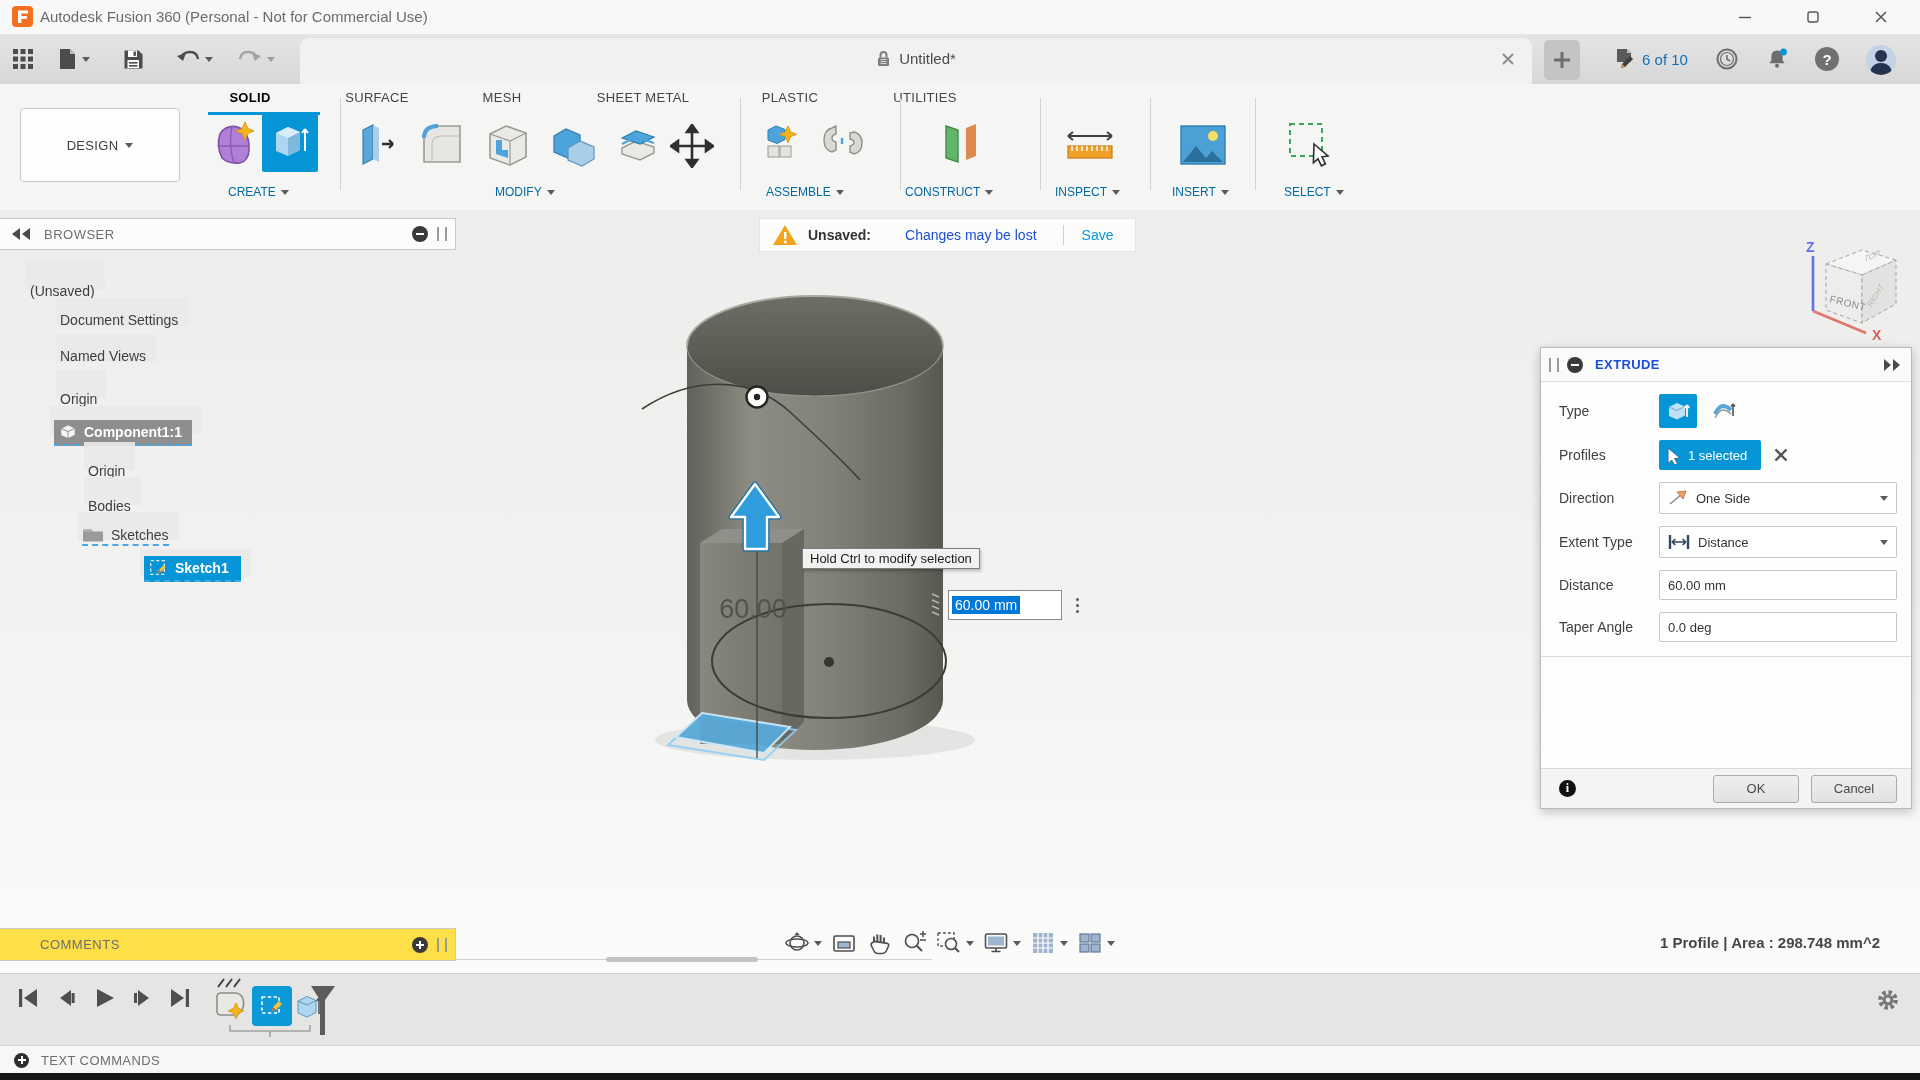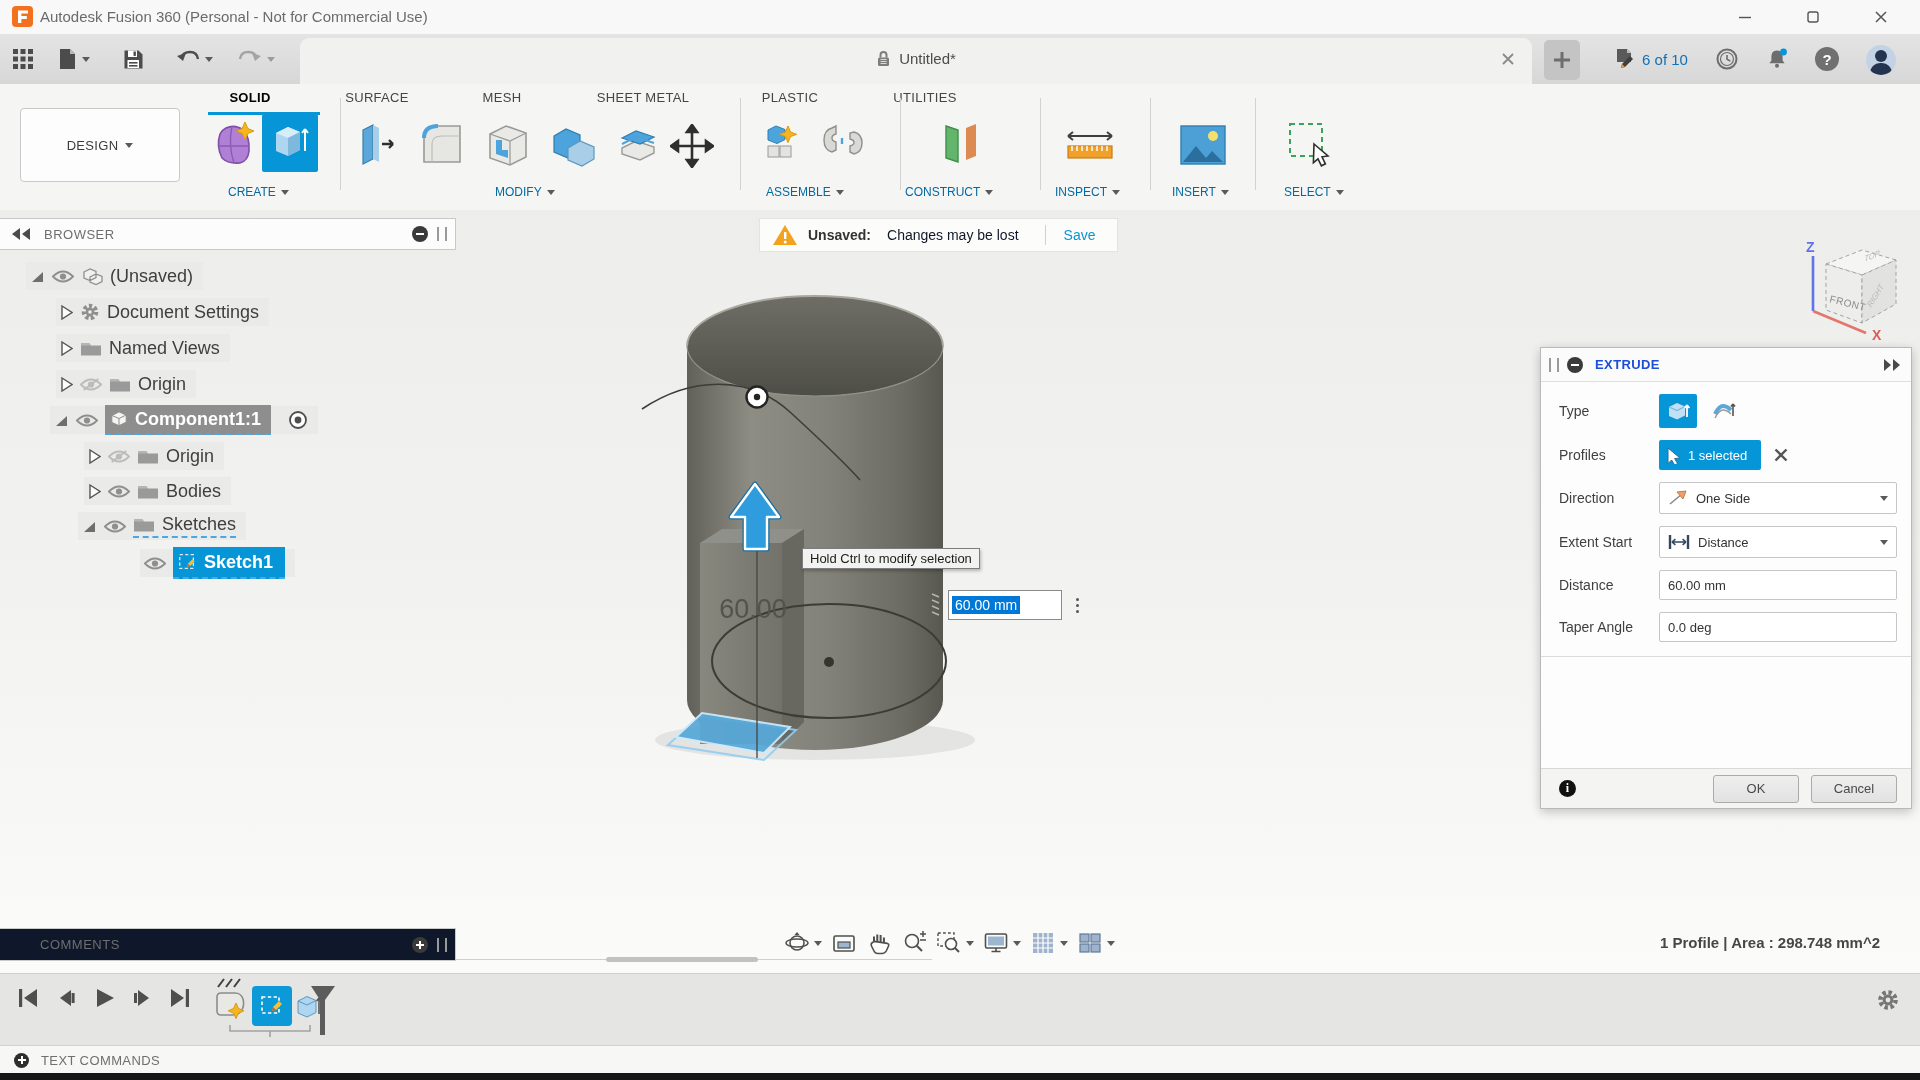--- a/index.html
+++ b/index.html
@@ -44,21 +44,21 @@
   .dimsel{background:#0078d7;color:#fff;font-size:14px;padding:1px 3px;white-space:nowrap;}
   .dotcol{display:flex;flex-direction:column;gap:3px;margin-left:14px;}
   .dotcol i{width:3px;height:3px;border-radius:50%;background:#555;}
   
   .bheader{position:absolute;left:0px;top:218px;width:456px;height:32px;background:#fcfcfc;border:1px solid #c9c9c9;border-left:none;box-sizing:border-box;display:flex;align-items:center;}
   .btitle{font-size:13px;color:#6e6e6e;letter-spacing:.5px;margin-left:12px;}
   .circlebtn{width:16px;height:16px;border-radius:50%;background:#3a3a3a;position:relative;}
   .circlebtn::before{content:"";position:absolute;left:4px;top:7px;width:8px;height:2px;background:#fff;}
   .circlebtn.plus::after{content:"";position:absolute;left:7px;top:4px;width:2px;height:8px;background:#fff;}
   .grip{width:6px;height:14px;border-left:2px solid #9a9a9a;border-right:2px solid #9a9a9a;}
-  .brow{position:absolute;display:flex;align-items:center;gap:7px;height:28px;background:rgba(233,233,232,.92);padding:0 10px 0 4px;font-size:18px;color:#3f3f3f;}
+  .brow{position:absolute;display:flex;align-items:center;gap:7px;height:28px;background:rgba(233,233,232,.92);padding:0 10px 0 4px;font-size:14px;color:#3f3f3f;flex-direction:column;}
   .chip-grey{background:#8e8e8e;color:#fff;display:flex;align-items:center;gap:6px;padding:2px 10px 2px 4px;height:24px;border-bottom:2px dashed #49a8e3;}
   .chip-blue{background:#0696d7;color:#fff;font-weight:bold;display:flex;align-items:center;gap:7px;padding:2px 12px 2px 4px;height:26px;border-bottom:2px dashed #49a8e3;}
   .dashu{border-bottom:2px dashed #49a8e3;padding-bottom:1px;}
   
   .dialog{position:absolute;left:1540px;top:347px;width:372px;height:462px;background:#fdfdfd;border:1px solid #b9b9b9;box-shadow:0 3px 10px rgba(0,0,0,.22);box-sizing:border-box;}
   .dhead{height:33px;border-bottom:1px solid #e0e0e0;display:flex;align-items:center;background:#fbfbfb;}
   .dtitle{font-size:13px;color:#1d4ed8;letter-spacing:.4px;margin-left:12px;font-weight:bold;}
   .drow{display:flex;align-items:center;margin:12px 14px 0 18px;}
   .dlabel{width:100px;font-size:14px;color:#3f3f3f;flex:none;}
   .dctrl{flex:1;display:flex;align-items:center;}
@@ -66,21 +66,21 @@
   .dropdown .caret{margin-left:auto;}
   .dinput{flex:1;height:28px;background:#fff;border:1px solid #c6c6c6;border-radius:2px;font-size:13px;color:#333;padding:0 8px;font-family:"Liberation Sans",sans-serif;}
   .typebtn{width:38px;height:34px;border-radius:2px;display:flex;align-items:center;justify-content:center;margin-right:8px;}
   .typebtn.sel{background:#0696d7;}
   .profchip{height:30px;background:#0696d7;border-radius:2px;color:#fff;font-size:13px;display:flex;align-items:center;gap:7px;padding:0 14px 0 8px;}
   .dfoot{position:absolute;left:0;bottom:0;width:100%;height:40px;border-top:1px solid #d8d8d8;background:#f4f4f3;display:flex;align-items:center;box-sizing:border-box;}
   .dbtn{height:26px;background:linear-gradient(#efefef,#e2e2e2);border:1px solid #ababab;border-radius:3px;font-size:13px;color:#4a4a4a;display:flex;align-items:center;justify-content:center;}
   .infocircle{width:17px;height:17px;border-radius:50%;background:#111;color:#fff;font-size:12px;font-weight:bold;display:flex;align-items:center;justify-content:center;font-family:"Liberation Serif",serif;}
   .helpcircle{width:24px;height:24px;border-radius:50%;background:#707070;color:#fff;font-size:15px;font-weight:bold;display:flex;align-items:center;justify-content:center;}
   
-  .comments{position:absolute;left:0;top:928px;width:456px;height:33px;background:#0f172a;border:1px solid #c9c9c9;border-left:none;box-sizing:border-box;display:flex;align-items:center;}
+  .comments{position:absolute;left:0;top:928px;width:456px;height:33px;background:#fde047;border:1px solid #c9c9c9;border-left:none;box-sizing:border-box;display:flex;align-items:center;}
   .selinfo{position:absolute;right:40px;top:934px;font-size:15px;font-weight:bold;color:#474747;}
   .navbar{position:absolute;left:784px;top:930px;display:flex;align-items:center;gap:9px;}
   .timeline{position:absolute;left:0;top:973px;width:1920px;height:72px;background:#e5e5e4;border-top:1px solid #cfcfcd;}
   .textcmd{position:absolute;left:0;top:1045px;width:1920px;height:28px;background:#f7f7f6;border-top:1px solid #d2d2d0;display:flex;align-items:center;}
   .tclabel{font-size:13px;color:#6f6f6f;letter-spacing:.4px;margin-left:12px;}
   .blackbar{position:absolute;left:0;top:1073px;width:1920px;height:7px;background:#161616;}
   .tcircle{width:15px;height:15px;border-radius:50%;background:#2e2e2e;position:relative;flex:none;margin-left:14px;}
   .tcircle::before{content:"";position:absolute;left:3.5px;top:6.5px;width:8px;height:2px;background:#fff;}
   .tcircle::after{content:"";position:absolute;left:6.5px;top:3.5px;width:2px;height:8px;background:#fff;}
 </style>
@@ -376,21 +376,21 @@
 
   <div class="abs viewport">
 
     <div class="warnbar">
       <svg width="26" height="24" viewBox="0 0 26 24" style="margin:0 10px 0 12px;">
           <path d="M13 2 L25 22 H1 Z" fill="#f2a21c"></path>
           <rect x="12" y="9" width="2.4" height="7" fill="#fff"></rect>
           <circle cx="13.2" cy="19" r="1.5" fill="#fff"></circle>
         </svg>
       <span style="font-weight:bold;color:#333;font-size:14px;">Unsaved:</span>
-      <span style="color:#0f172a;font-size:14px;margin:0 26px 0 16px;">Changes may be lost</span>
+      <span style="color:#1d4ed8;font-size:14px;margin:0 26px 0 34px;">Changes may be lost</span>
       <span style="width:1px;height:20px;background:#d0d0ce;"></span>
       <span style="color:#0696d7;font-size:14px;margin:0 22px 0 18px;">Save</span>
     </div>
 
     <svg width="1920" height="763" viewBox="0 210 1920 763" style="position:absolute;left:0;top:0;">
       <defs>
         <linearGradient id="cyl" x1="0" y1="0" x2="1" y2="0">
           <stop offset="0" stop-color="#61615a"></stop>
             <stop offset="0.25" stop-color="#8d8d84"></stop>
           <stop offset="0.55" stop-color="#82827a"></stop>
@@ -659,21 +659,21 @@
               <path d="M2 14 L14 4" stroke="#8a8a8a" stroke-width="1.6"></path>
               <polygon points="9,2 18,1 15,9" fill="#eda06c" stroke="#c97b42" stroke-width="1"></polygon>
             </svg>
           <span>One Side</span>
           <span class="caret"></span>
         </div>
       </div>
     </div>
 
     <div class="drow">
-      <span class="dlabel">Extent Start</span>
+      <span class="dlabel">Extent Type</span>
       <div class="dctrl">
         <div class="dropdown">
           <svg width="22" height="16" viewBox="0 0 22 16">
               <path d="M2 1 V15 M20 1 V15" stroke="#33475e" stroke-width="2.4"></path>
               <path d="M4 8 H18 M4 8 l3.4-2.8 M4 8 l3.4 2.8 M18 8 l-3.4-2.8 M18 8 l-3.4 2.8" stroke="#33475e" stroke-width="1.6" fill="none"></path>
             </svg>
           <span>Distance</span>
           <span class="caret"></span>
         </div>
       </div>

